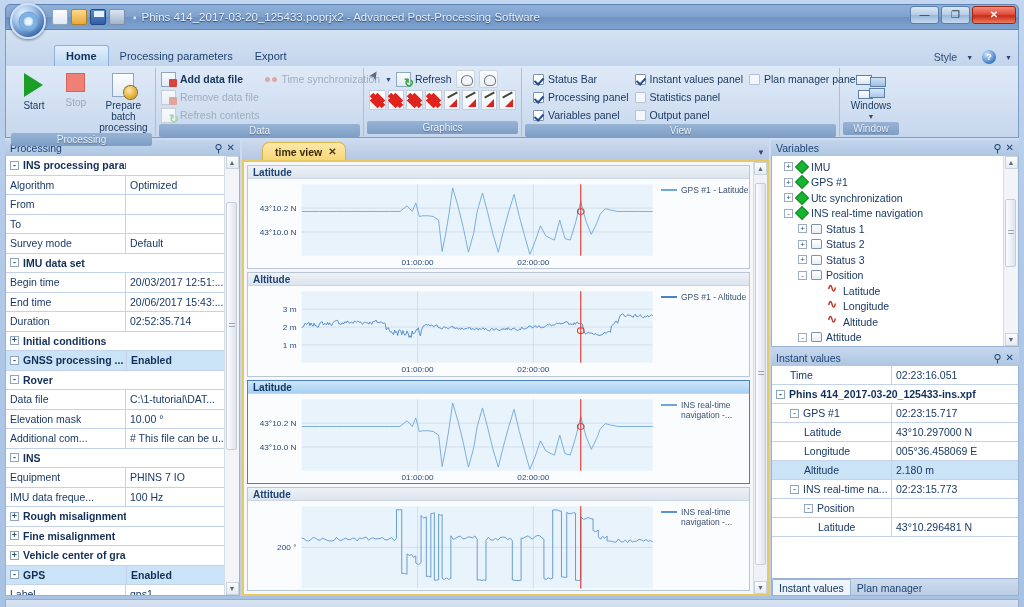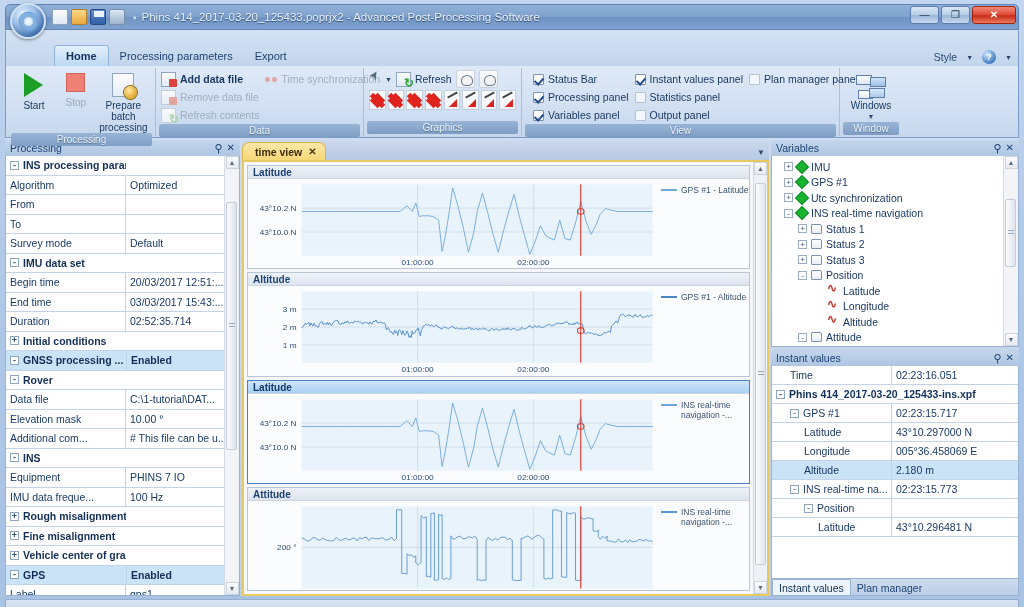--- a/index.html
+++ b/index.html
@@ -272,21 +272,21 @@
   .tabstrip {
     height: 20px; display:flex; align-items:flex-end;
     background: linear-gradient(to bottom,#cdd9ee,#b6c8e4);
     position: relative;
   }
   .doctab {
     height:18px; padding:0 8px 0 12px; display:flex; align-items:center; gap:6px;
     background: linear-gradient(to bottom,#fde8a8,#f6d779);
     border:1px solid #d8b54b; border-bottom:none;
     border-radius: 7px 7px 0 0;
-    font-size:10.5px; font-weight:bold; color:#3a2c08;
+    font-size:10.5px; font-weight:bold; color:#3a2c08;margin-left:20px;
   }
   .doctab .x { font-size:10px; font-weight:bold; color:#4a3a10; }
   .tabstrip .tdrop { position:absolute; right:4px; bottom:3px; font-size:8px; color:#2b4a72; }
   .chart-area {
     flex:1; border:2px solid #e8c860; background:#f5f7fa;
     display:flex; overflow:hidden;
   }
   .charts { flex:1; padding:3px; display:flex; flex-direction:column; gap:3px; min-width:0;}
   .chartbox {
     flex:1; border:1px solid #b9c6d6; background:#fbfcfe;
@@ -603,21 +603,21 @@
             <div class="grow">
               <div class="c1 ind2">
                 <span>Begin time</span>
               </div>
               <div class="c2">20/03/2017 12:51:...</div>
             </div>
             <div class="grow">
               <div class="c1 ind2">
                 <span>End time</span>
               </div>
-              <div class="c2">03/03/2017 15:43:...</div>
+              <div class="c2">20/06/2017 15:43:...</div>
             </div>
             <div class="grow">
               <div class="c1 ind2">
                 <span>Duration</span>
               </div>
               <div class="c2">02:52:35.714</div>
             </div>
             <div class="grow cat">
               <div class="c1 ind1">
                 <span class="exp">+</span>

